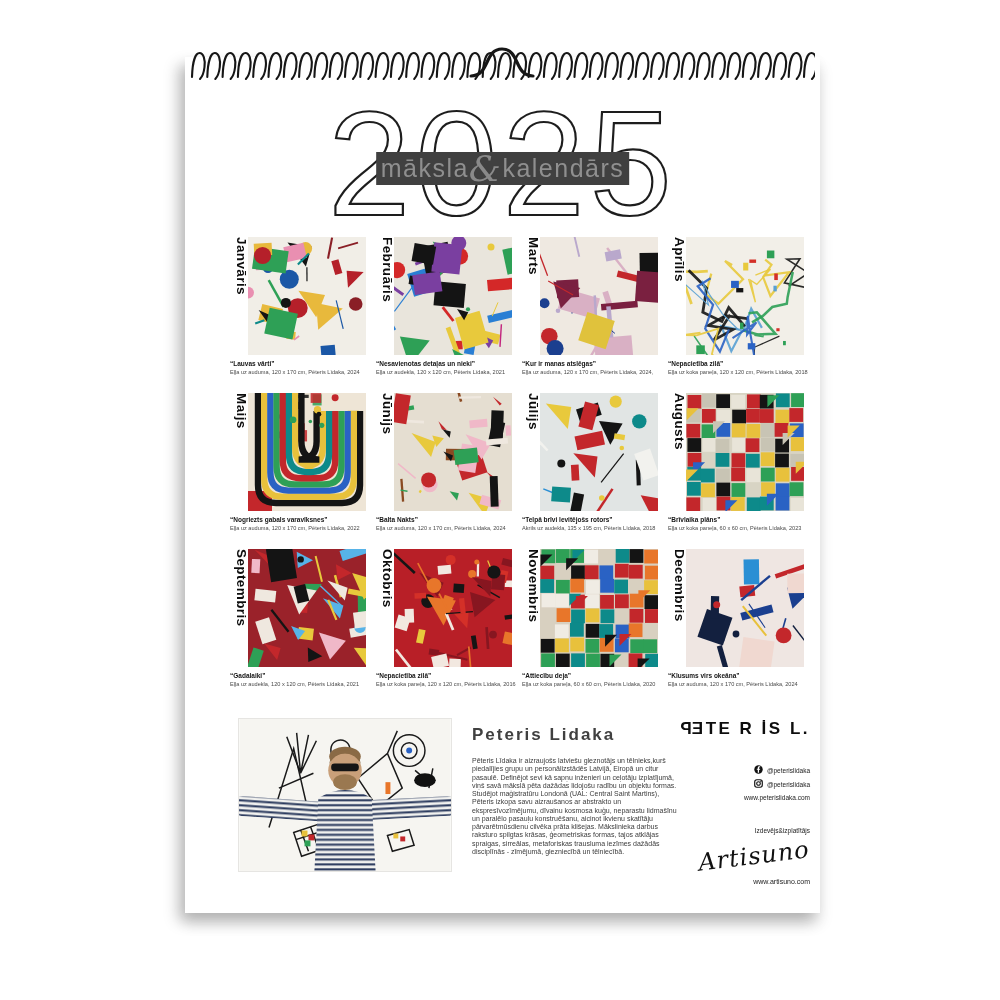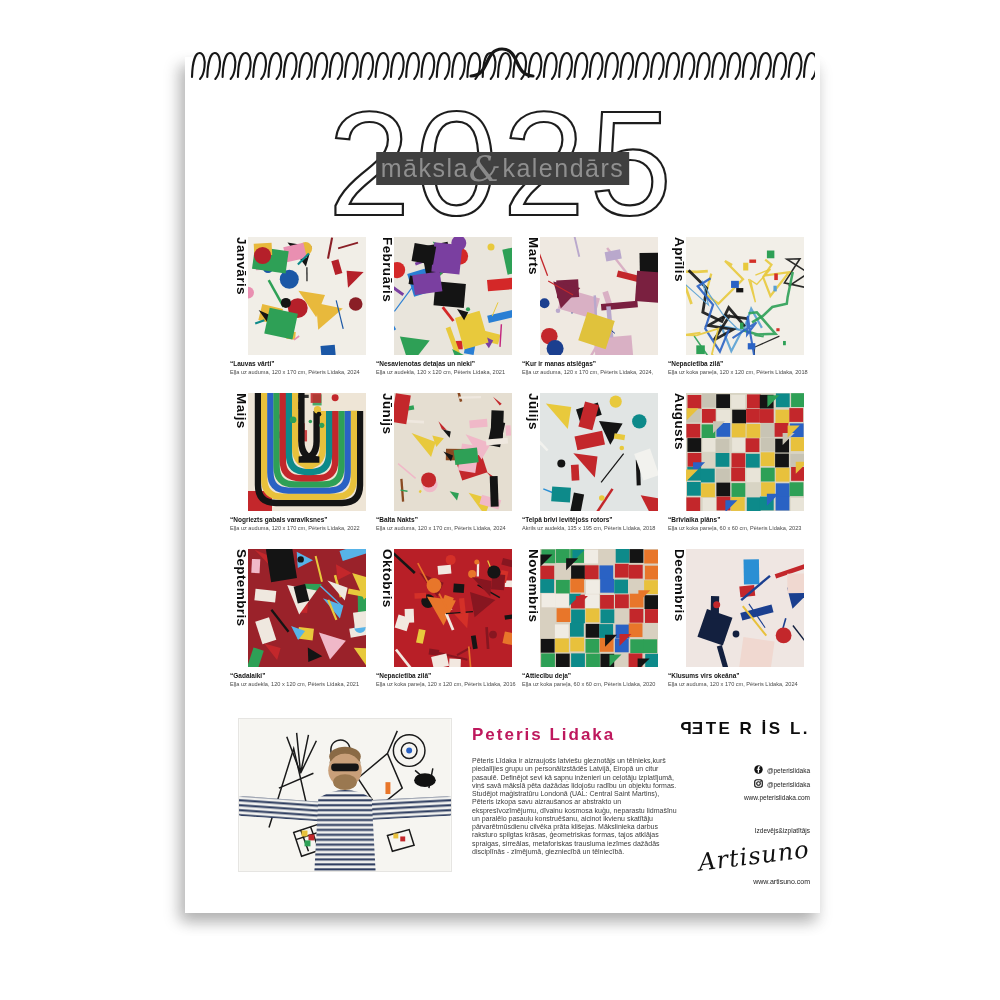--- a/index.html
+++ b/index.html
@@ -34,21 +34,21 @@
     font-weight:800;font-size:13.5px;letter-spacing:.4px;line-height:1;color:#0d0d0d;}
   .art{width:118px;height:118px;overflow:hidden;background:#eee;}
   .caption{margin-top:5px;height:20px;}
   .cap-title{font-size:6.5px;font-weight:700;color:#141414;white-space:nowrap;}
   .cap-details{font-size:5.6px;color:#4a4a4a;margin-top:2px;white-space:nowrap;}
 
   
   .photo{position:absolute;left:53px;top:661px;width:214px;height:154px;
     border:1px solid #e6e5e2;box-sizing:border-box;}
   .artist-name{position:absolute;left:287px;top:668px;font-size:17px;font-weight:800;
-    letter-spacing:2px;color:#be185d;}
+    letter-spacing:2px;color:#404040;}
   .bio{position:absolute;left:287px;top:700px;width:208px;font-size:7px;line-height:1.18;
     color:#3c3c3c;text-align:left;}
 
   .right-col{position:absolute;right:10px;top:662px;width:135px;text-align:right;}
   .logo{font-size:17px;font-weight:800;letter-spacing:2.5px;color:#0d0d0d;white-space:nowrap;}
   .flip{display:inline-block;transform:scaleX(-1);}
   .social{margin-top:26px;}
   .social-row{display:flex;justify-content:flex-end;align-items:center;gap:4px;
     font-size:6.5px;color:#222;margin-top:4px;}
   .website{font-size:6.5px;color:#222;margin-top:5px;}

